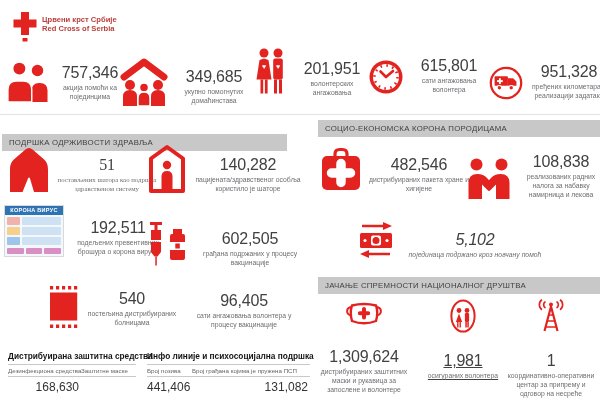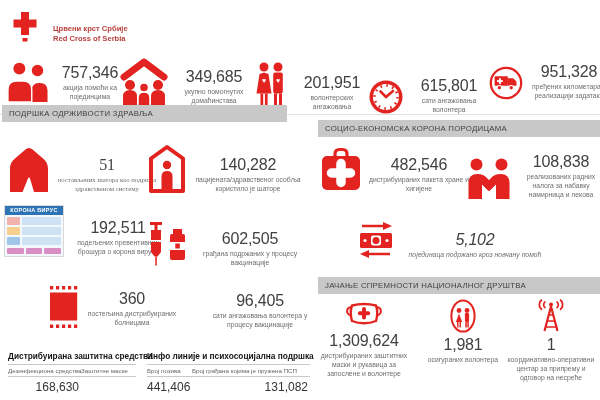--- a/index.html
+++ b/index.html
@@ -1,31 +1,31 @@
 <!DOCTYPE html>
 <html><head>
 <meta charset="utf-8">
 <style>
   html,body{margin:0;padding:0;background:#fff;}
   .canvas{position:relative;width:600px;height:400px;background:#fff;overflow:hidden;
           font-family:"Liberation Sans","DejaVu Sans",sans-serif;color:#414042;}
   .abs{position:absolute;}
   .ic{color:#e2231f;flex:0 0 auto;}
   
-  .logo{display:flex;align-items:flex-end;gap:15px;}
+  .logo{display:flex;align-items:flex-start;gap:4px;}
   .logo-text{padding-top:4px;font-size:7.6px;font-weight:bold;color:#b8403c;line-height:1.25;}
   .main-title{font-size:8.2px;color:#4d4d4f;text-align:center;letter-spacing:.15px;}
   .subtitle{font-size:7.4px;color:#808285;text-align:center;margin-top:4px;}
   
   .hstat{display:flex;align-items:flex-end;gap:6px;}
   .txt{text-align:center;}
   .num{font-size:16px;color:#414042;letter-spacing:-.2px;white-space:nowrap;}
   .cap{font-size:6.8px;color:#6d6e71;line-height:1.3;margin-top:2px;}
   .vstat{display:flex;flex-direction:column;align-items:center;text-align:center;}
-  .vstat .num{margin-top:3px;}
+  .vstat .num{margin-top:19px;}
   
   .bar{height:17px;background:#c8c8c8;color:#3f3f3f;font-size:7.8px;line-height:17px;
        padding-left:7px;letter-spacing:.25px;box-sizing:border-box;white-space:nowrap;overflow:hidden;}
   .hairline{border-top:1px solid #e3e3e3;}
   
   .tbl-title{font-size:8.3px;font-weight:bold;color:#141414;white-space:nowrap;}
   .tbl-head{display:flex;border-top:1px solid #c9c9c9;border-bottom:1px solid #c9c9c9;
             margin-top:3px;padding:2px 0;font-size:6.2px;color:#666;}
   .tbl-vals{display:flex;font-size:12px;color:#333;padding-top:3px;}
   .tr{text-align:right;box-sizing:border-box;padding-right:2px;}
@@ -83,40 +83,40 @@
       <path d="M31 48 V38.5 q0-6.5 7-6.5 q7 0 7 6.5 V48 Z" fill="currentColor"></path>
       <circle cx="24" cy="29.5" r="4.5" fill="currentColor" stroke="#fff" stroke-width="1.4"></circle>
       <path d="M18 48 V40 q0-6 6-6 q6 0 6 6 V48 Z" fill="currentColor" stroke="#fff" stroke-width="1.4"></path>
     </svg>
     <div class="txt" style="width:80px;padding-top:5px;">
       <div class="num">349,685</div>
       <div class="cap">укупно помогнутих домаћинстава</div>
     </div>
   </div>
 
-  <div class="abs hstat" style="left:256px;top:62px;">
+  <div class="abs hstat" style="left:256px;top:48px;">
     <svg class="ic" width="30" height="50" viewBox="0 0 30 50">
       <circle cx="8" cy="5" r="4.5" fill="currentColor"></circle>
       <polygon points="8,10.5 12.5,12 15.5,31.5 0.5,31.5 3.5,12" fill="currentColor"></polygon>
       <rect x="4.5" y="31.5" width="2.7" height="14" fill="currentColor"></rect>
       <rect x="8.9" y="31.5" width="2.7" height="14" fill="currentColor"></rect>
       <text x="8" y="21" font-size="7" text-anchor="middle" fill="#fff">♥</text>
       <circle cx="22" cy="5" r="4.5" fill="currentColor"></circle>
       <rect x="17.2" y="10.5" width="9.6" height="21" rx="2" fill="currentColor"></rect>
       <rect x="18" y="31.5" width="3" height="14" fill="currentColor"></rect>
       <rect x="23" y="31.5" width="3" height="14" fill="currentColor"></rect>
       <text x="22" y="21" font-size="7" text-anchor="middle" fill="#fff">♥</text>
     </svg>
     <div class="txt" style="width:80px;padding-top:5px;">
       <div class="num">201,951</div>
       <div class="cap">волонтерских ангажовања</div>
     </div>
   </div>
 
-  <div class="abs hstat" style="left:368px;top:75px;">
+  <div class="abs hstat" style="left:368px;top:55px;">
     <svg class="ic" width="36" height="36" viewBox="0 0 36 36">
       <circle cx="18" cy="18" r="16.5" fill="currentColor"></circle>
       <circle cx="18" cy="18" r="13" fill="#fff"></circle>
       <circle cx="18" cy="18" r="11.5" fill="none" stroke="currentColor" stroke-width="2.6" stroke-dasharray="1.6 4.42"></circle>
       <path d="M18 18 L12.5 12.5 M18 18 L25 12" stroke="currentColor" stroke-width="2.6" stroke-linecap="round" fill="none"></path>
     </svg>
     <div class="txt" style="width:78px;padding-top:2px;">
       <div class="num">615,801</div>
       <div class="cap">сати ангажовања волонтера</div>
     </div>
@@ -133,21 +133,21 @@
       <circle cx="25.5" cy="23" r="2.4" fill="currentColor" stroke="#fff" stroke-width="1.2"></circle>
     </svg>
     <div class="txt" style="width:76px;padding-top:2px;">
       <div class="num">951,328</div>
       <div class="cap">пређених километара у реализацији задатака</div>
     </div>
   </div>
 
   <div class="abs hairline" style="left:0;top:114px;width:600px;"></div>
 
-  <div class="abs bar" style="left:2px;top:105px;width:285px;">ПОДРШКА ОДРЖИВОСТИ ЗДРАВЉА</div>
+  <div class="abs bar" style="left:2px;top:134px;width:285px;">ПОДРШКА ОДРЖИВОСТИ ЗДРАВЉА</div>
   <div class="abs bar" style="left:318px;top:120px;width:282px;">СОЦИО-ЕКОНОМСКА КОРОНА ПОРОДИЦАМА</div>
 
   <div class="abs hstat" style="left:8px;top:146px;">
     <svg class="ic" width="42" height="48" viewBox="0 0 42 48">
       <path d="M21 2 C19.5 2 18 3 16 4.8 L7 12.5 C3 16 2 19 2 24 V46 H14.5 L20 32.5 c0.5 -1.2 1.5 -1.2 2 0 L26 46 H40 V24 C40 19 39 16 35 12.5 L26 4.8 C24 3 22.5 2 21 2 Z" fill="currentColor"></path>
     </svg>
     <div class="txt" style="width:102px;padding-top:5px;font-family:Liberation Serif, serif;">
       <div class="num">51</div>
       <div class="cap">постављених шатора као подршка здравственом систему</div>
     </div>
@@ -221,26 +221,26 @@
         <rect x="26" y="0" width="3.2" height="3.5"></rect>
         <rect x="2" y="6.5" width="27.2" height="28"></rect>
         <rect x="2" y="38.5" width="3.2" height="3.5"></rect>
           <rect x="8" y="38.5" width="3.2" height="3.5"></rect>
         <rect x="14" y="38.5" width="3.2" height="3.5"></rect>
           <rect x="20" y="38.5" width="3.2" height="3.5"></rect>
         <rect x="26" y="38.5" width="3.2" height="3.5"></rect>
       </g>
     </svg>
     <div class="txt" style="width:92px;padding-top:2px;">
-      <div class="num">360</div>
+      <div class="num">540</div>
       <div class="cap">постељина дистрибуираних болницама</div>
     </div>
   </div>
 
-  <div class="abs txt" style="left:204px;top:292px;width:112px;">
+  <div class="abs txt" style="left:188px;top:292px;width:112px;">
     <div class="num">96,405</div>
     <div class="cap">сати ангажовања волонтера у процесу вакцинације</div>
   </div>
 
   <div class="abs" style="left:8px;top:351px;width:128px;">
     <div class="tbl-title">Дистрибуирана заштитна средства</div>
     <div class="tbl-head">
       <div class="tc" style="width:73px;">Дезинфекциона средства</div>
       <div class="tc" style="width:55px;">Заштитне маске</div>
     </div>
@@ -311,21 +311,21 @@
     <svg class="ic" width="42" height="28" viewBox="0 0 42 28">
       <path d="M9 4.5 Q21 1.5 33 4.5 Q35.5 11 33 20 Q21 24.5 9 20 Q6.5 11 9 4.5 Z" fill="none" stroke="currentColor" stroke-width="2.4"></path>
       <path d="M8.5 6 C3 6.5 2.5 13 8 14.5" fill="none" stroke="currentColor" stroke-width="2"></path>
       <path d="M33.5 6 C39 6.5 39.5 13 34 14.5" fill="none" stroke="currentColor" stroke-width="2"></path>
       <path d="M21 8 V16.5 M16.8 12.2 H25.2" stroke="currentColor" stroke-width="4" stroke-linecap="round" fill="none"></path>
     </svg>
     <div class="num">1,309,624</div>
     <div class="cap">дистрибуираних заштитних маски и рукавица за запослене и волонтере</div>
   </div>
 
-  <div class="abs vstat" style="left:424px;top:299px;width:78px;">
+  <div class="abs vstat" style="left:424px;top:299px;width:78px;text-decoration:underline;">
     <svg class="ic" width="26" height="34" viewBox="0 0 26 34">
       <ellipse cx="13" cy="17" rx="11.6" ry="15.6" fill="none" stroke="currentColor" stroke-width="2"></ellipse>
       <circle cx="9" cy="11.5" r="2.4" fill="currentColor"></circle>
       <polygon points="9,14.5 12.2,23 5.8,23" fill="currentColor"></polygon>
       <rect x="7.1" y="23" width="1.4" height="5.5" fill="currentColor"></rect>
       <rect x="9.5" y="23" width="1.4" height="5.5" fill="currentColor"></rect>
       <circle cx="17" cy="11.5" r="2.4" fill="currentColor"></circle>
       <rect x="14.9" y="14" width="4.2" height="9" rx="1.2" fill="currentColor"></rect>
       <rect x="15.3" y="23" width="1.5" height="5.5" fill="currentColor"></rect>
       <rect x="17.3" y="23" width="1.5" height="5.5" fill="currentColor"></rect>

